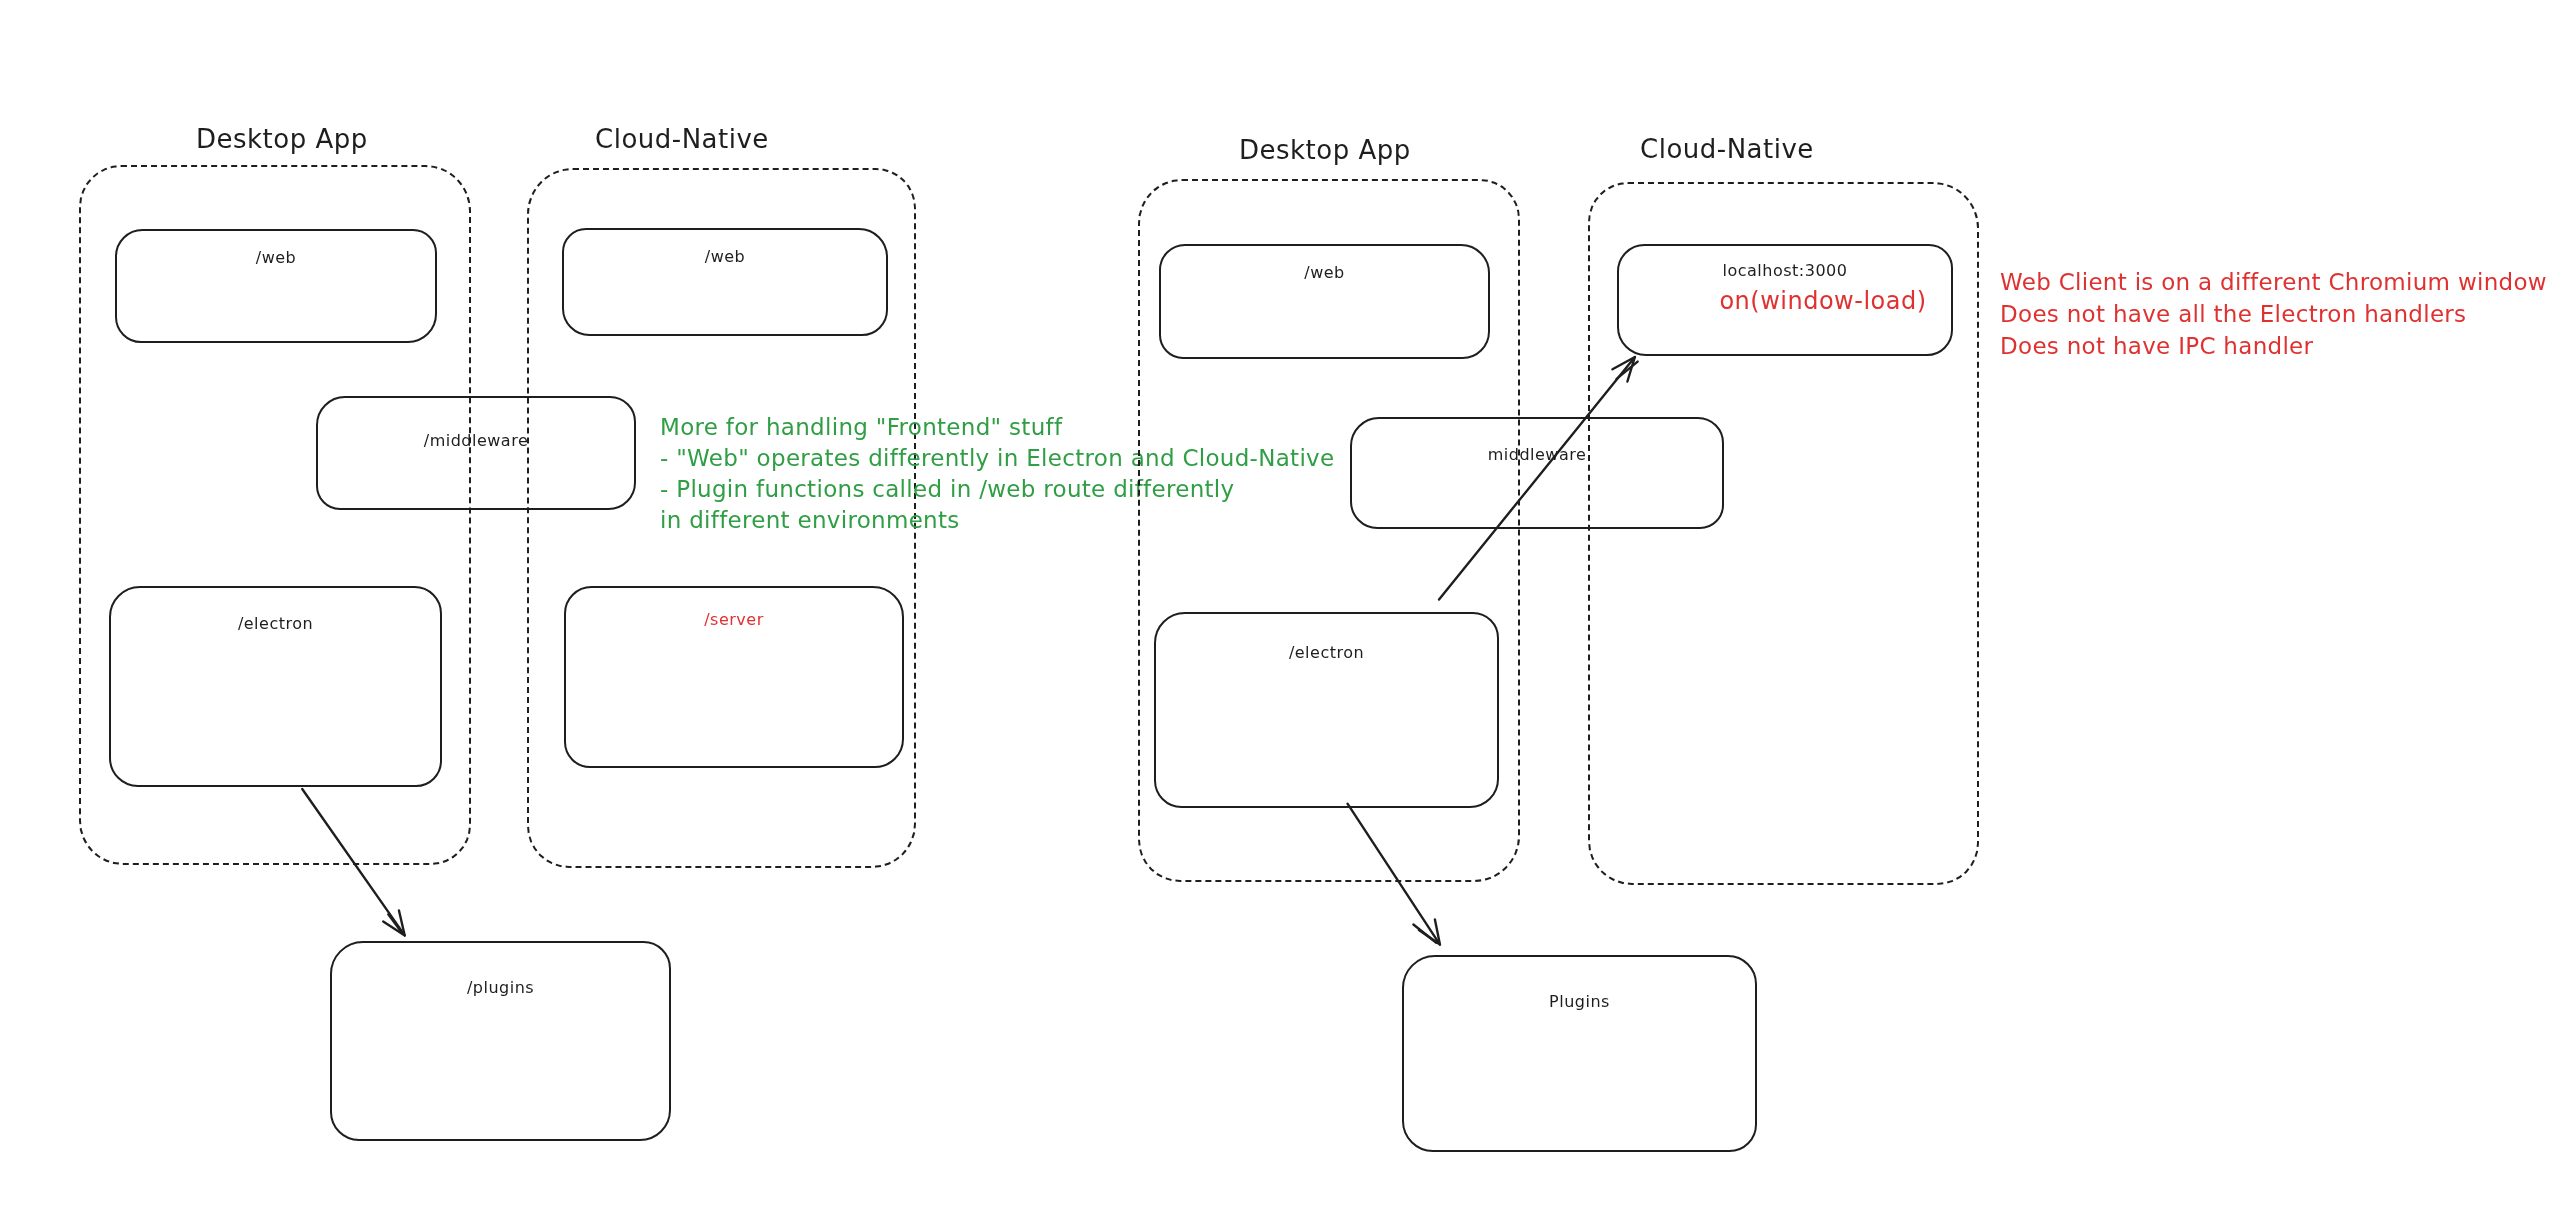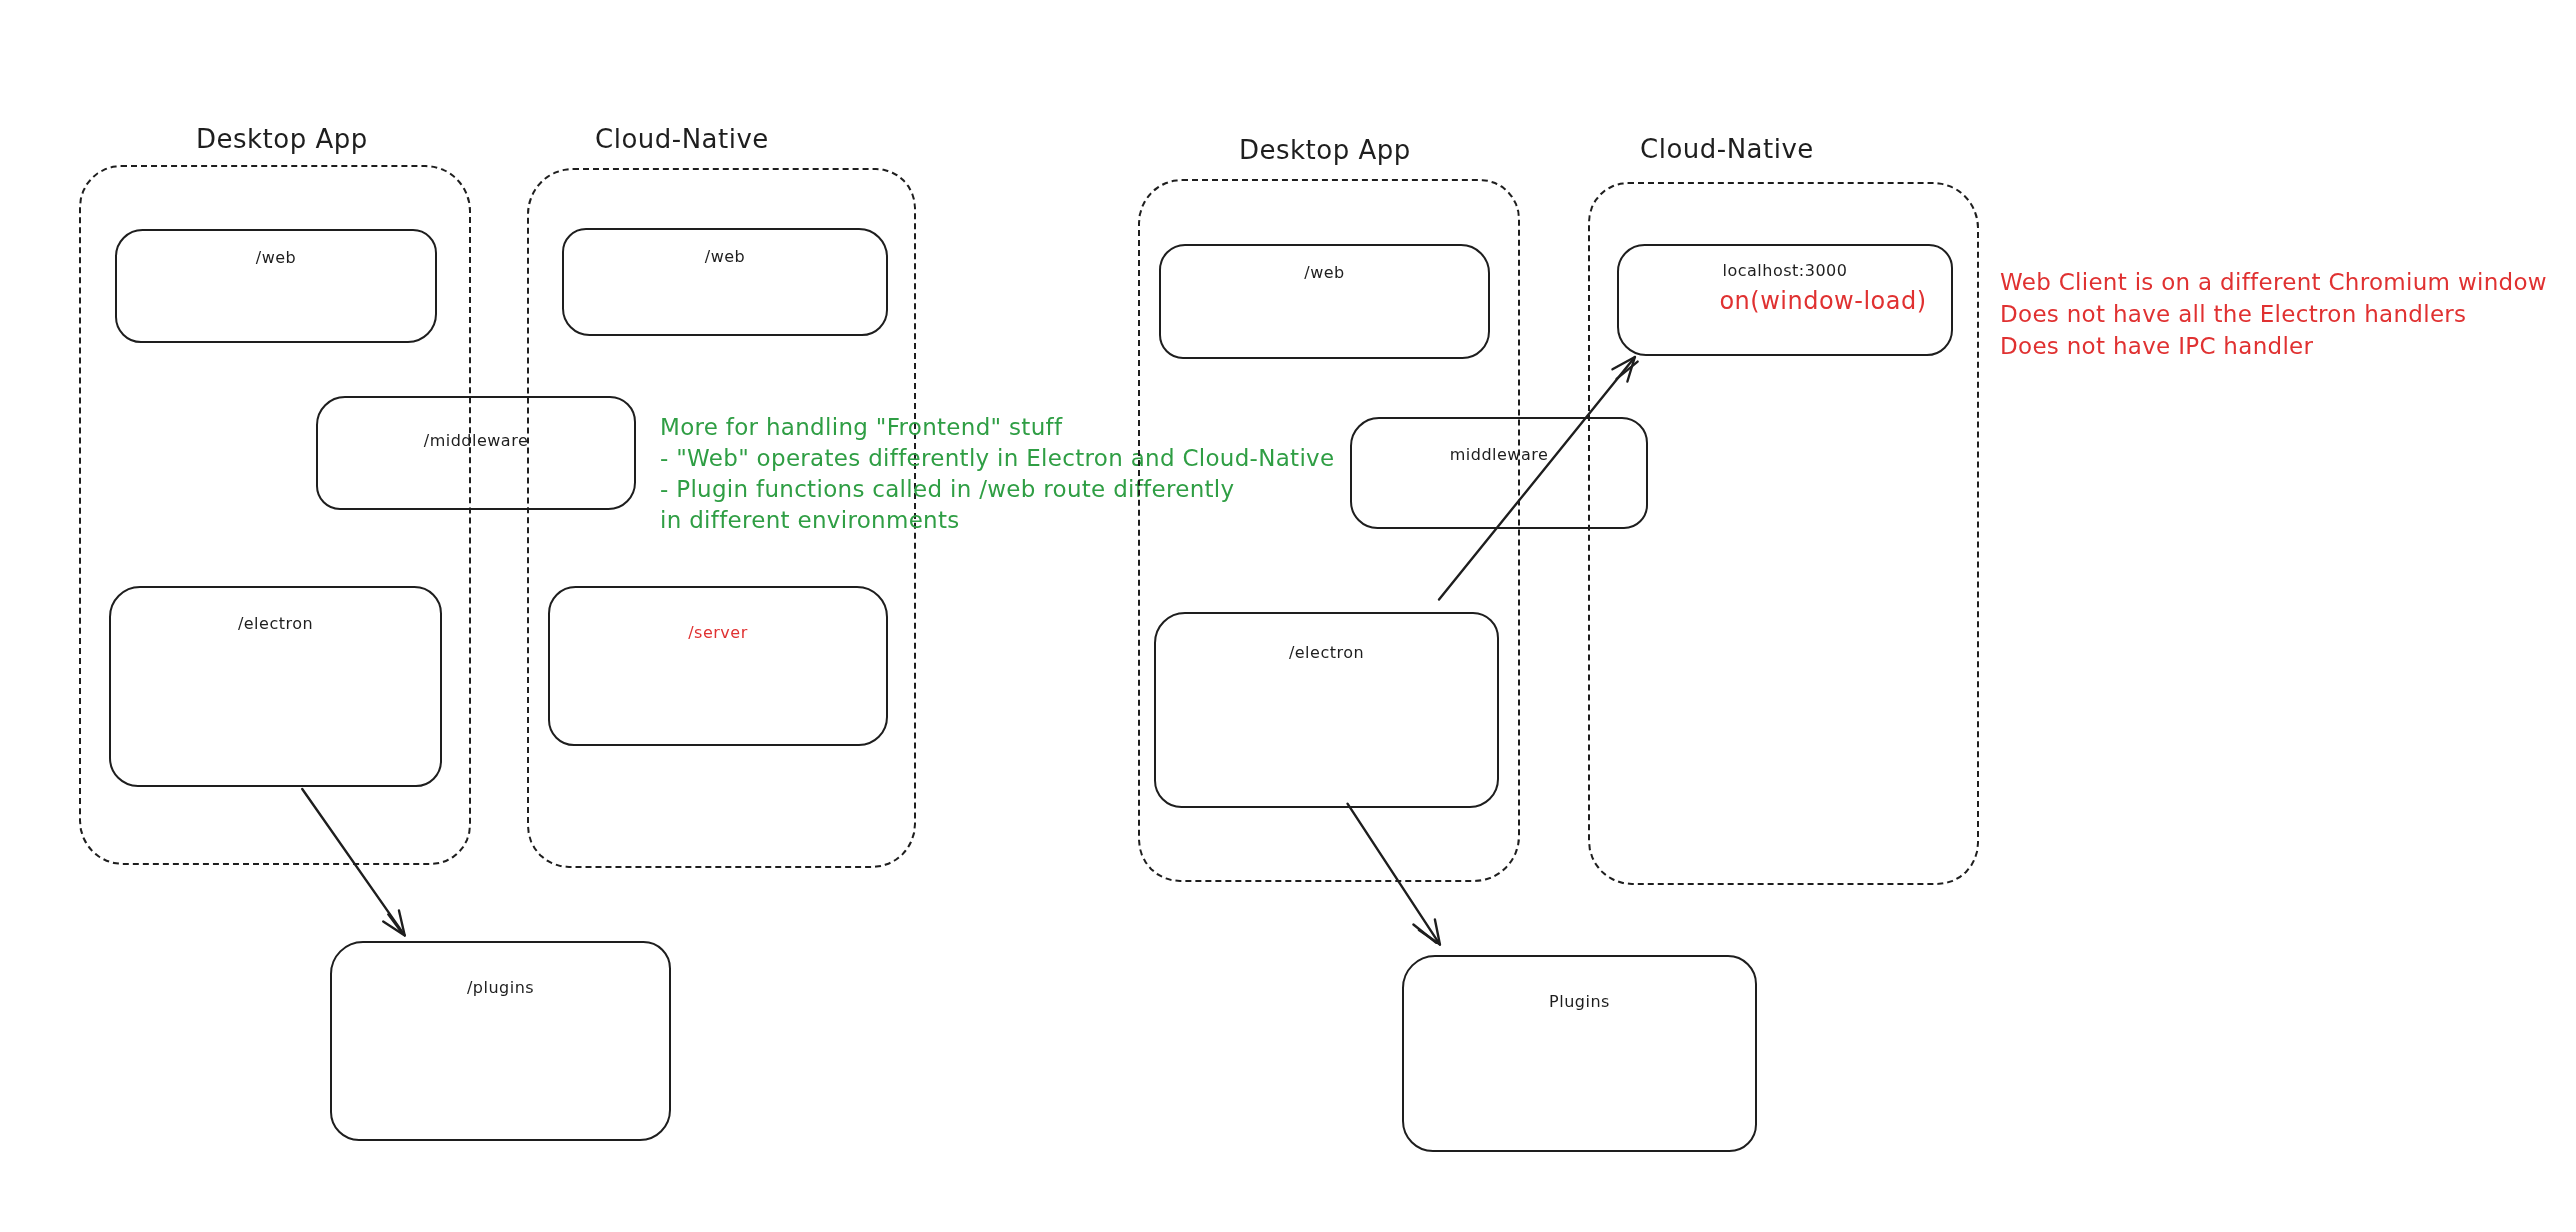--- a/index.html
+++ b/index.html
@@ -89,21 +89,21 @@
   </div>
 
   <div class="box" style="left:316px; top:396px; width:320px; height:114px; border-radius:29px 26px 27.5px 24px; padding-top:33px;">
     <div class="lbl">/middleware</div>
   </div>
 
   <div class="box" style="left:109px; top:586px; width:333px; height:201px; border-radius:31px 27.5px 26px 29px; padding-top:26px;">
     <div class="lbl">/electron</div>
   </div>
 
-  <div class="box" style="left:548px; top:586px; width:340px; height:160px; border-radius:27.5px 31px 29px 26px; padding-top:35px;">
+  <div class="box" style="left:564px; top:586px; width:340px; height:182px; border-radius:27.5px 31px 29px 26px; padding-top:22px;">
     <div class="lbl red-text">/server</div>
   </div>
 
   <div class="box" style="left:330px; top:941px; width:341px; height:200px; border-radius:33px 27.5px 31px 29px; padding-top:35px;">
     <div class="lbl">/plugins</div>
   </div>
 
   <div class="note green" style="left:660px; top:412px;">
     <div>More for handling "Frontend" stuff</div>
     <div>- "Web" operates differently in Electron and Cloud-Native</div>
@@ -121,21 +121,21 @@
 
   <div class="box" style="left:1159px; top:244px; width:331px; height:115px; border-radius:26px 29px 27.5px 24px; padding-top:16.5px;">
     <div class="lbl">/web</div>
   </div>
 
   <div class="box" style="left:1617px; top:244px; width:336px; height:112px; border-radius:27.5px 24px 26px 29px; padding-top:14.6px;">
     <div class="lbl">localhost:3000</div>
     <div class="lbl red-text" style="font-size:24px; margin-top:7.3px; transform:translateX(38px);">on(window-load)</div>
   </div>
 
-  <div class="box" style="left:1350px; top:417px; width:298px; height:112px; border-radius:29px 26px 24px 27.5px; padding-top:26px;">
+  <div class="box" style="left:1350px; top:417px; width:374px; height:112px; border-radius:29px 26px 24px 27.5px; padding-top:26px;">
     <div class="lbl">middleware</div>
   </div>
 
   <div class="box" style="left:1154px; top:612px; width:345px; height:196px; border-radius:31px 26px 29px 27.5px; padding-top:29px;">
     <div class="lbl">/electron</div>
   </div>
 
   <div class="box" style="left:1359px; top:955px; width:355px; height:197px; border-radius:33px 29px 27.5px 31px; padding-top:35px;margin-left:43px;">
     <div class="lbl">Plugins</div>
   </div>

